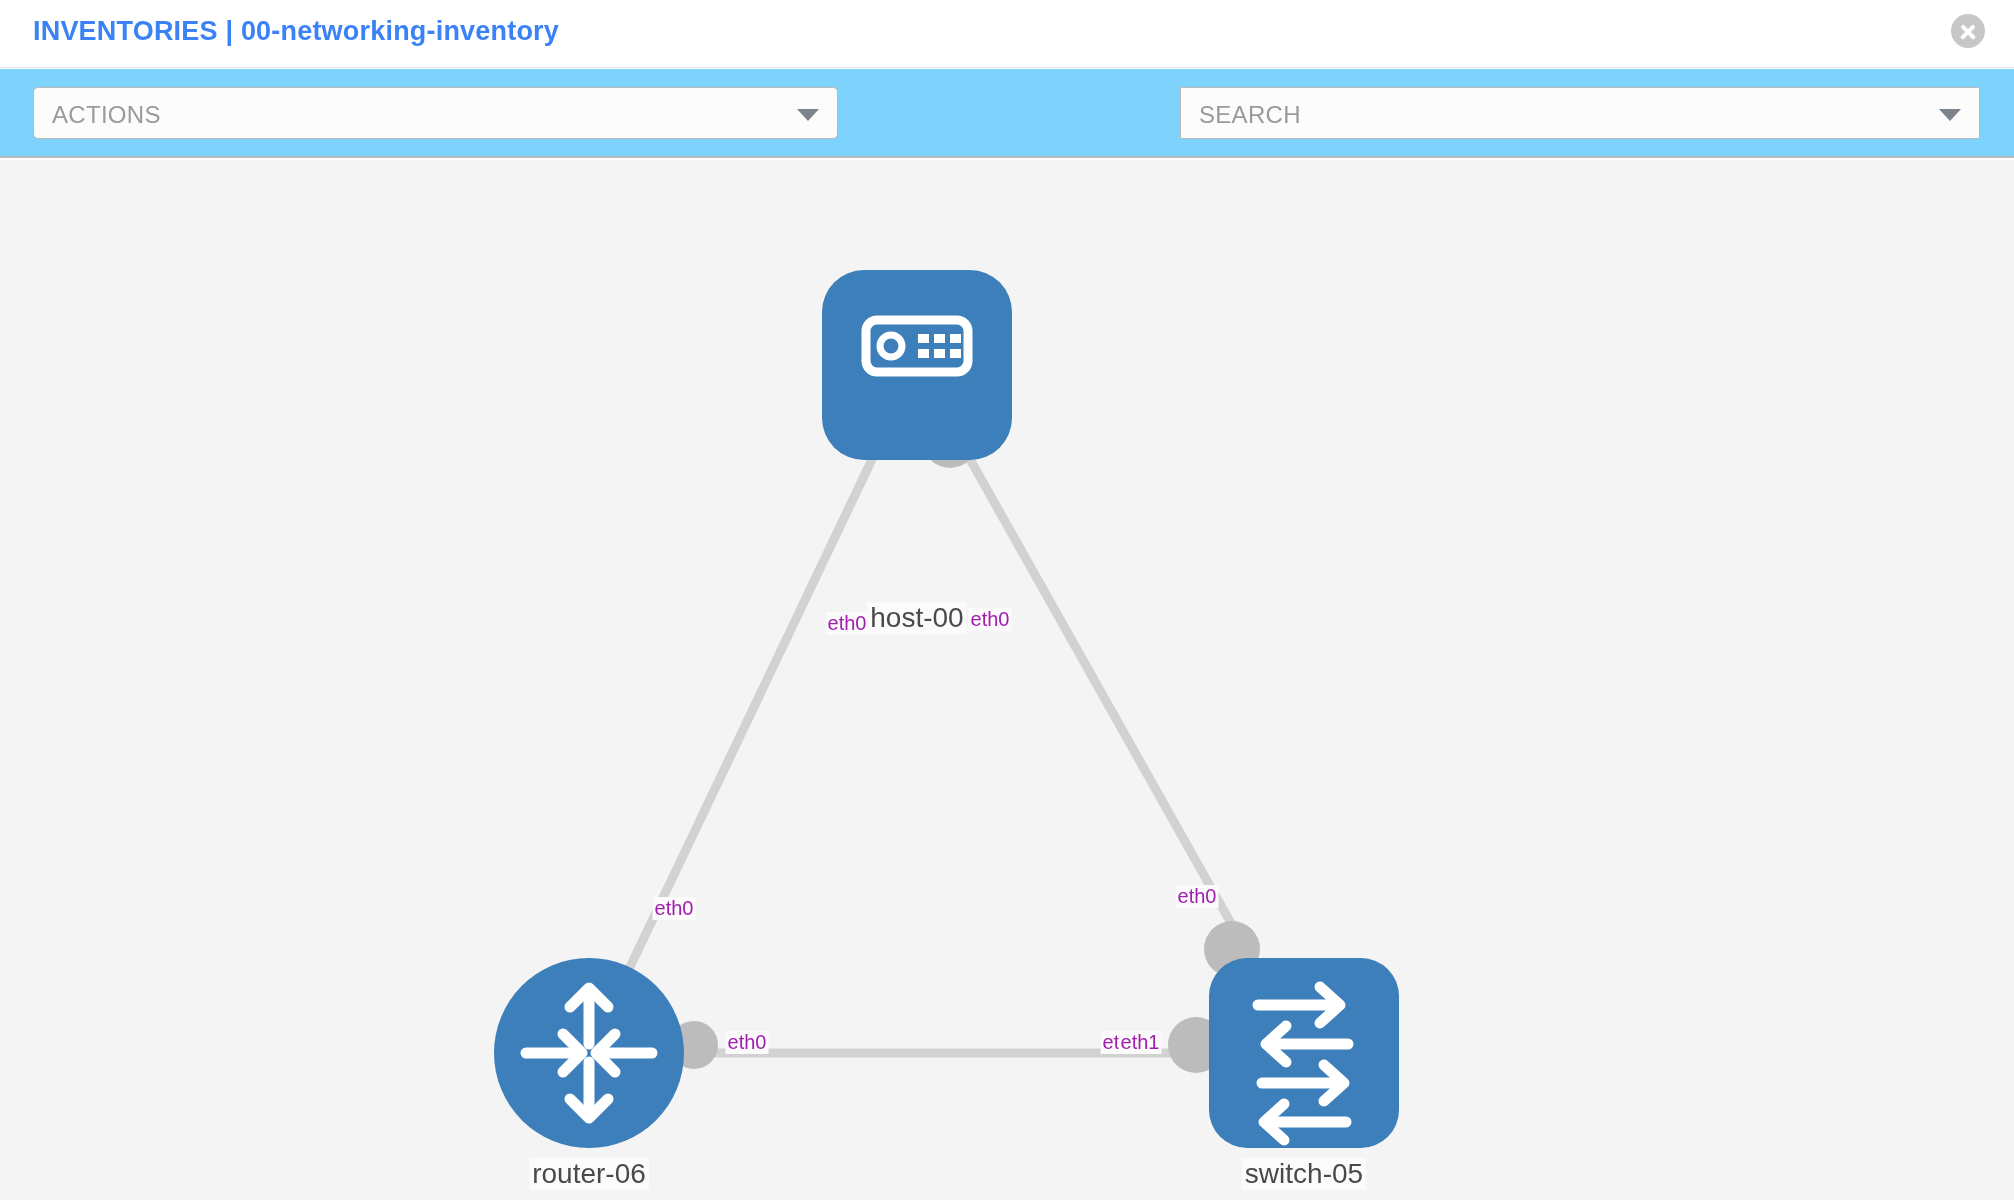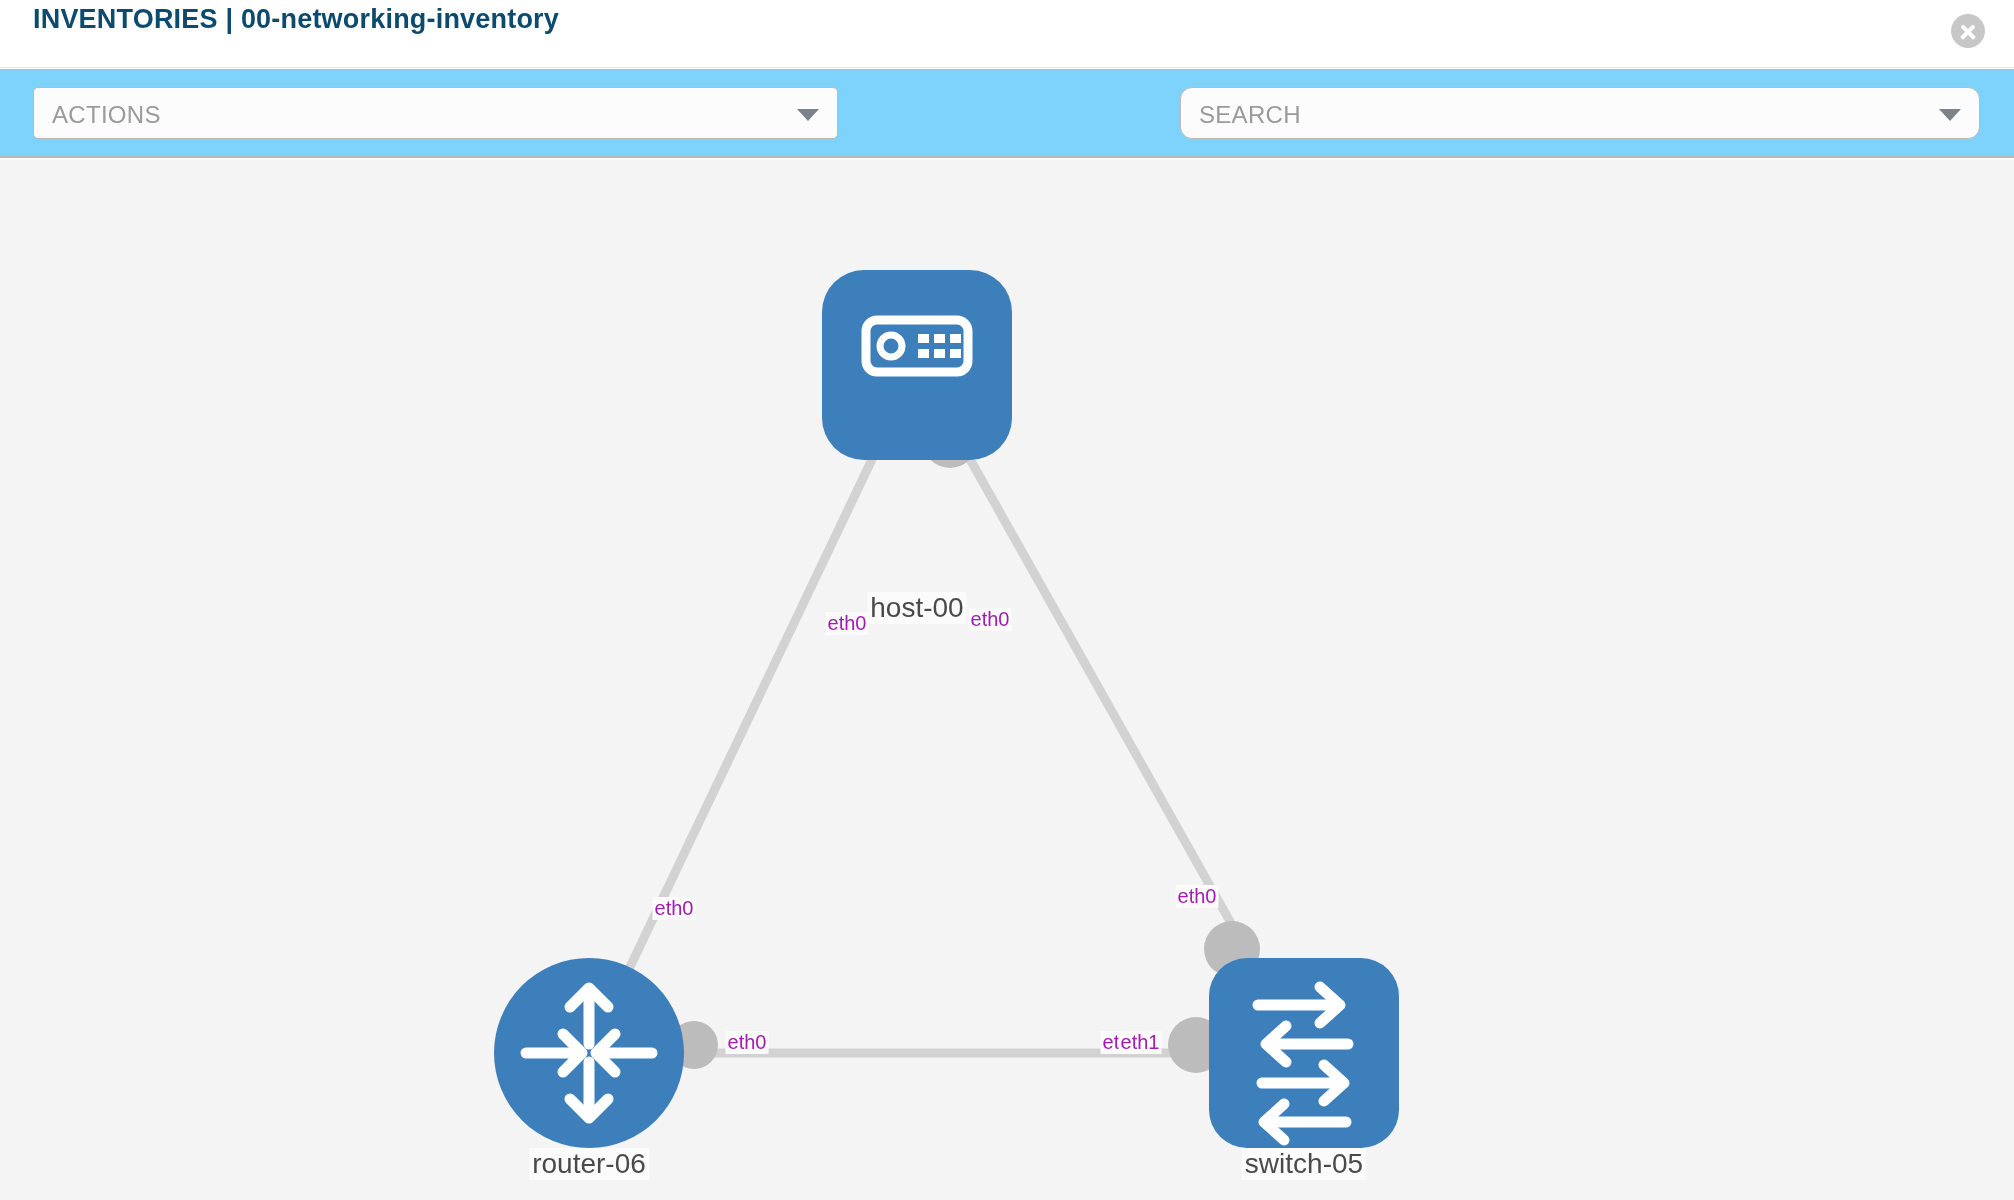--- a/index.html
+++ b/index.html
@@ -24,24 +24,24 @@
     position: absolute;
     left: 0; top: 0;
     width: 2014px;
     height: 68px;
     background: #ffffff;
     border-bottom: 1px solid #e6e6e6;
   }
   .header-title {
     position: absolute;
     left: 33px;
-    top: 4px;
+    top: 16px;
     font-size: 27px;
     font-weight: bold;
-    color: #0c4a6e;
+    color: #3b82f6;
     letter-spacing: 0.2px;
     white-space: nowrap;
   }
   .close-btn {
     position: absolute;
     right: 29px;
     top: 14px;
     width: 34px;
     height: 34px;
     border-radius: 50%;
@@ -111,21 +111,21 @@
   .key-icon    { left: 1110px; }
 
   .search-select {
     position: absolute;
     left: 1180px;
     top: 18px;
     width: 800px;
     height: 52px;
     background: #fcfcfc;
     border: 1px solid #b9b9b9;
-    border-radius: 12px;
+    border-radius: 1px;
     cursor: text;
   }
   .search-select .sel-label {
     position: absolute;
     left: 18px;
     top: 13px;
     font-size: 24px;
     color: #9a9a9a;
     letter-spacing: 0.3px;
   }
@@ -149,20 +149,21 @@
 
   
   .node-label {
     position: absolute;
     font-size: 28px;
     color: #4a4a4a;
     background: #fbfbfb;
     white-space: nowrap;
     padding: 0 3px;
     transform: translateX(-50%);
+    margin-top: 10px;
   }
   .iface-label {
     position: absolute;
     font-size: 20px;
     color: #a21caf;
     background: #fbfbfb;
     white-space: nowrap;
     padding: 0 2px;
     transform: translateX(-50%);
   }

